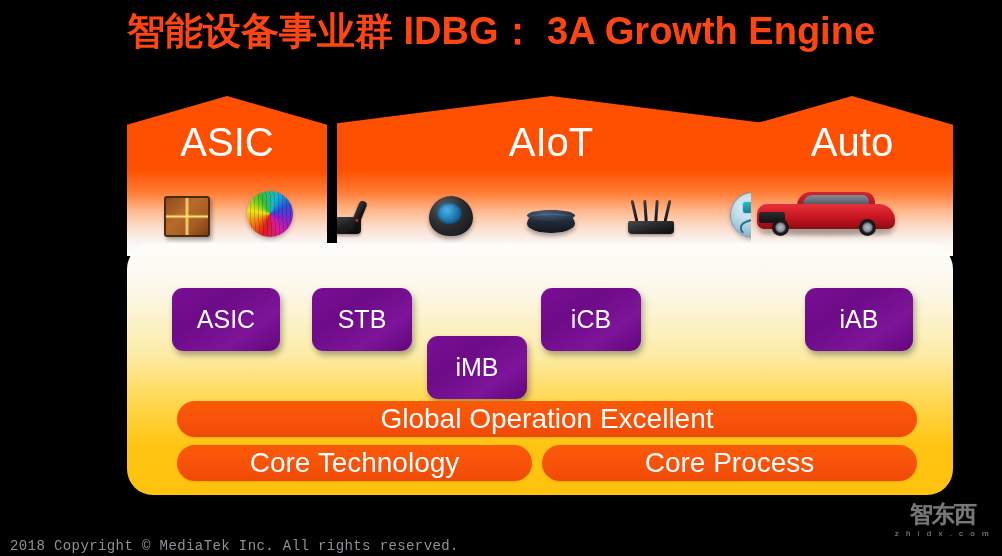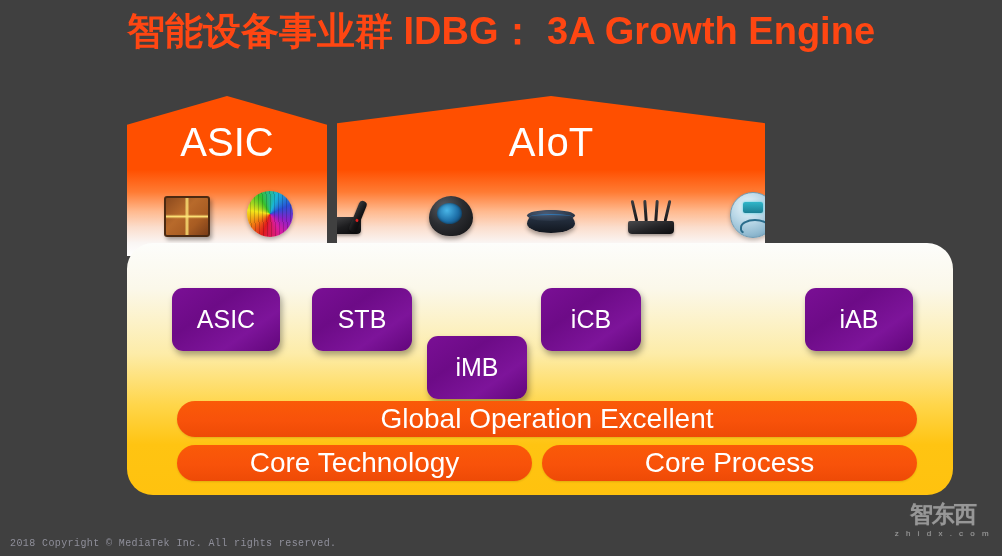--- a/index.html
+++ b/index.html
@@ -8,21 +8,21 @@
     padding: 0;
     background: #ffffff;
   }
   body {
     font-family: "Liberation Sans", "DejaVu Sans", sans-serif;
   }
   #slide {
     position: relative;
     width: 1002px;
     height: 556px;
-    background: #404040;
+    background: #000000;
     overflow: hidden;
   }
 
   
   .slide-title {
     position: absolute;
     left: 0;
     top: 6px;
     width: 1002px;
     text-align: center;
@@ -417,21 +417,21 @@
   .pill-global { left: 50px; top: 158px; width: 740px; }
   .pill-tech   { left: 50px; top: 202px; width: 355px; }
   .pill-proc   { left: 415px; top: 202px; width: 375px; }
 
   
   .footer-copy {
     position: absolute;
     left: 10px;
     top: 538px;
     font-family: "Liberation Mono", "DejaVu Sans Mono", monospace;
-    font-size: 10px;
+    font-size: 14px;
     color: #8f8f9a;
     letter-spacing: .4px;
     white-space: nowrap;
   }
 
   
   .watermark {
     position: absolute;
     left: 893px;
     top: 503px;
@@ -506,20 +506,34 @@
           <div class="ant a3"></div>
           <div class="ant a4"></div>
           <div class="ico-router-body"></div>
         </div>
         <div class="icon-slot">
           <div class="ico-cockpit"></div>
         </div>
       </div>
     </div>
 
+    <div class="panel panel-auto">
+      <div class="panel-label">Auto</div>
+      <div class="panel-icons">
+        <div class="ico-car">
+          <div class="car-shadow"></div>
+          <div class="car-cabin"></div>
+          <div class="car-glass"></div>
+          <div class="car-body"></div>
+          <div class="car-grille"></div>
+          <div class="wheel w1"></div>
+          <div class="wheel w2"></div>
+        </div>
+      </div>
+    </div>
   </div>
 
   <div class="card">
 
     <div class="module-row">
       <div class="module m-asic">
         <span>ASIC</span>
       </div>
       <div class="module m-stb">
         <span>STB</span>

